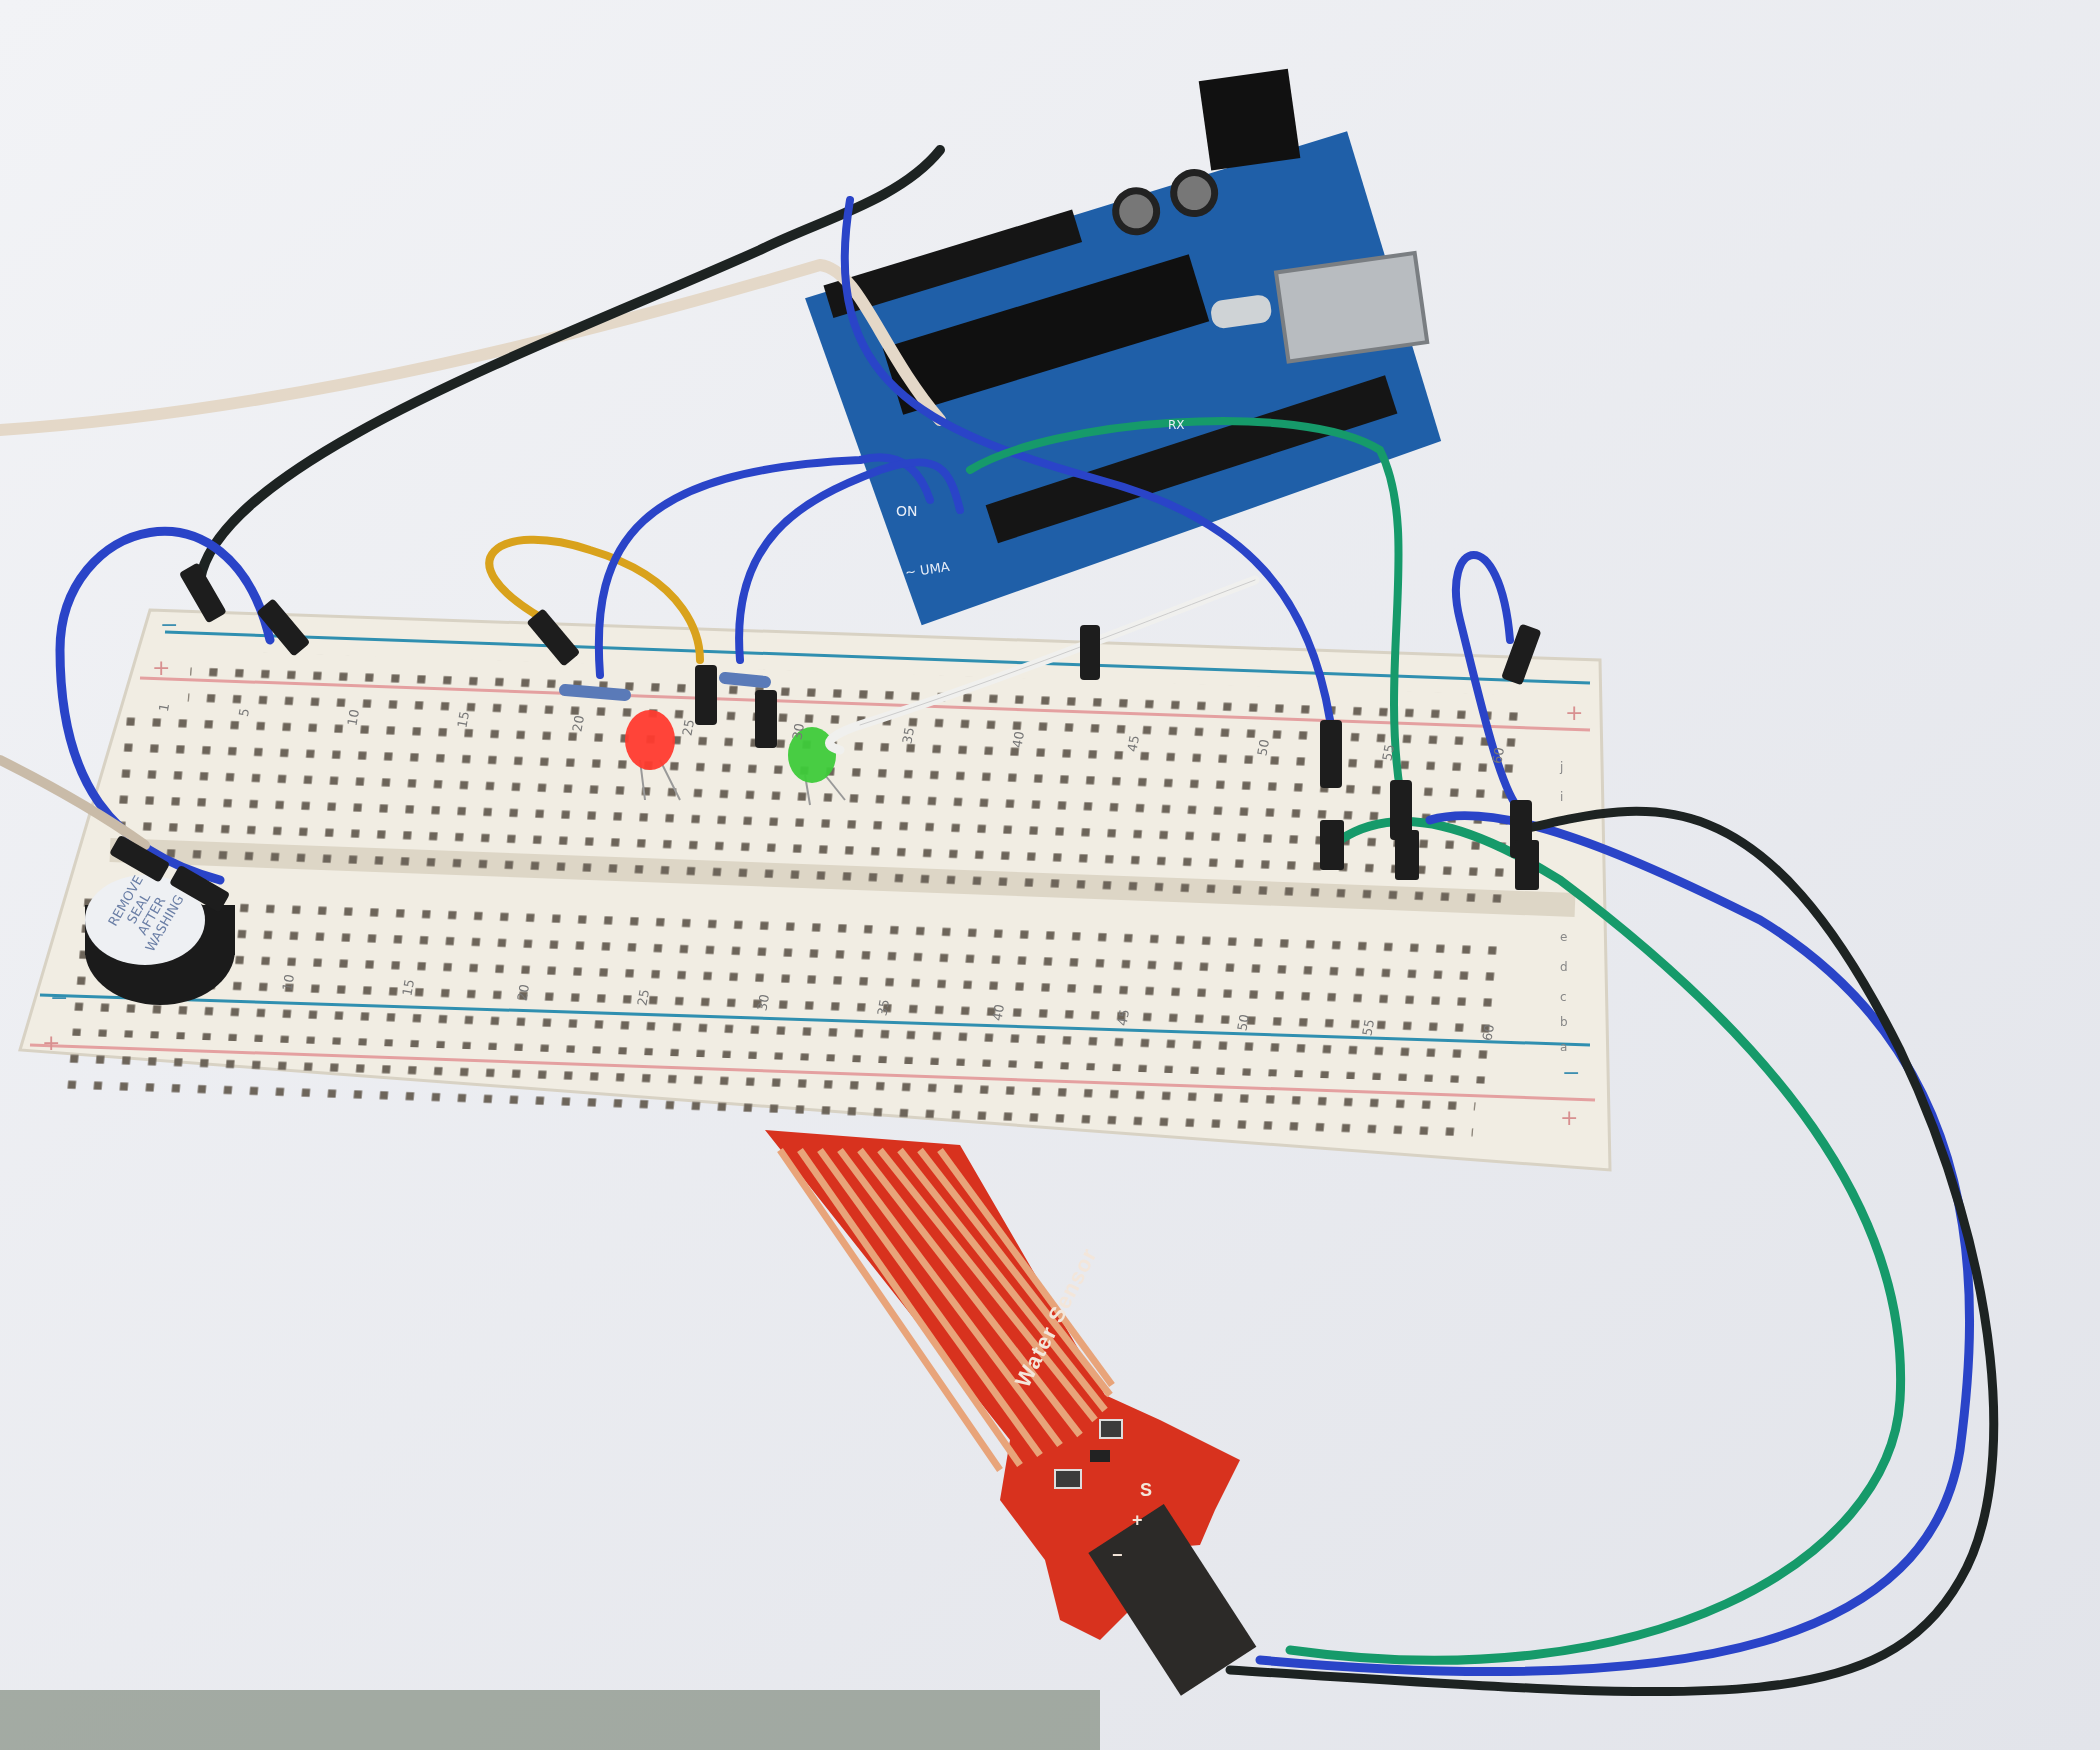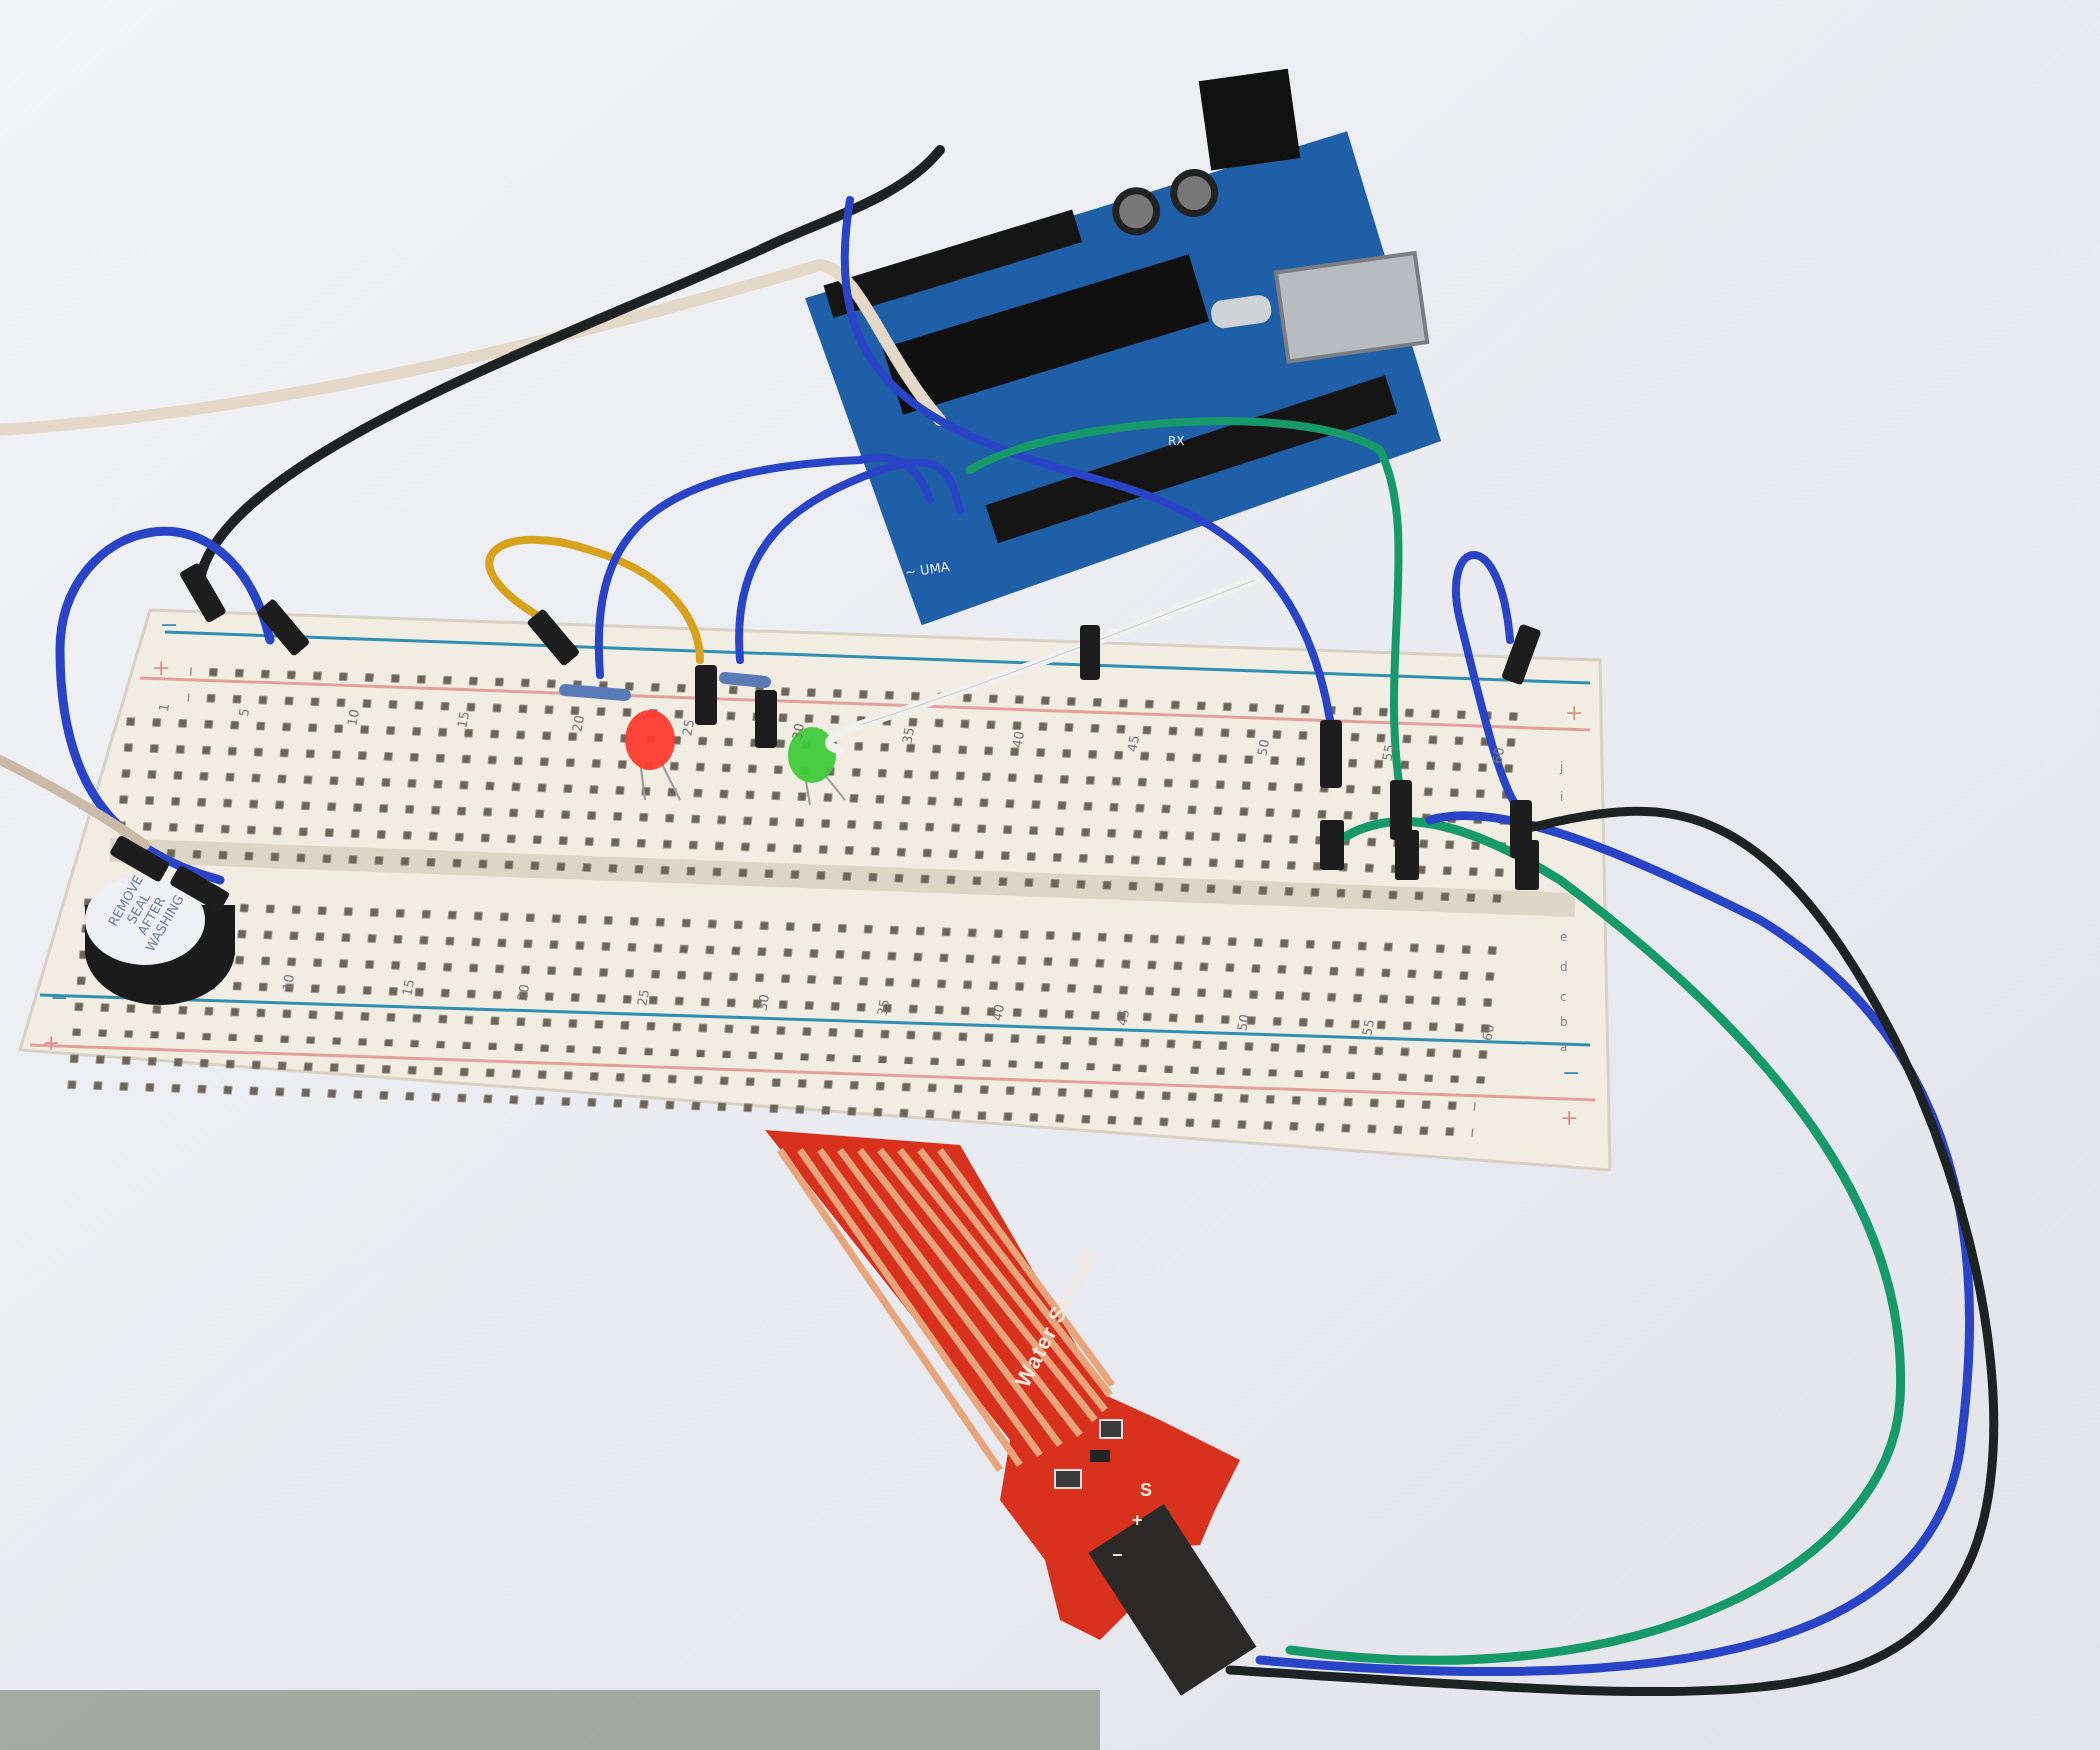--- a/index.html
+++ b/index.html
@@ -222,16 +222,16 @@
     <div>WASHING</div>
   </div>
 
   
   <span class="pcb-text" style="left:1010px;top:1380px;transform:rotate(-63deg);transform-origin:left top;">Water Sensor</span>
   <span class="pcb-text" style="left:1140px;top:1480px;font-size:18px;">S</span>
   <span class="pcb-text" style="left:1132px;top:1510px;font-size:18px;">+</span>
   <span class="pcb-text" style="left:1112px;top:1545px;font-size:18px;">−</span>
 
   
-  <span class="ard-text" style="left:859px;top:503px;">ON</span>
-  <span class="ard-text" style="left:1168px;top:418px;font-size:12px;margin-top:16px;">RX</span>
+  <span class="ard-text" style="left:896px;top:503px;">ON</span>
+  <span class="ard-text" style="left:1168px;top:418px;font-size:12px;">RX</span>
   <span class="ard-text" style="left:905px;top:562px;font-size:13px;transform:rotate(-8deg);">~ UMA</span>
 </div>
 
 </body></html>

